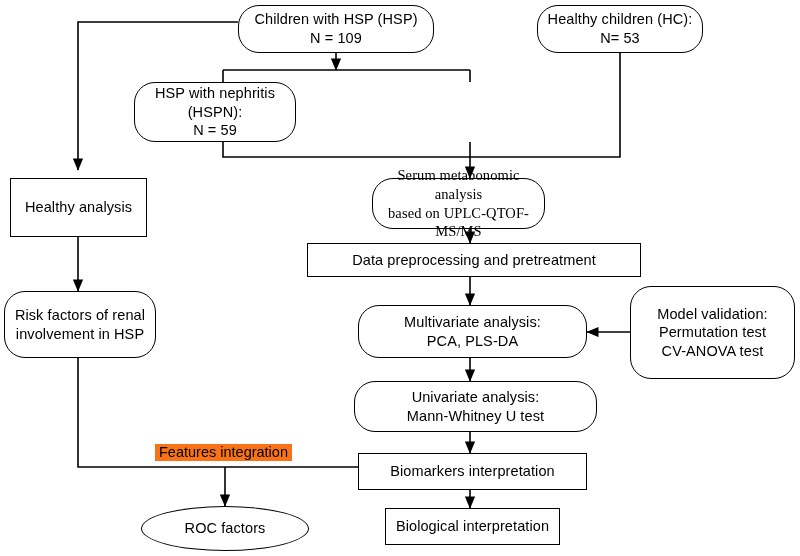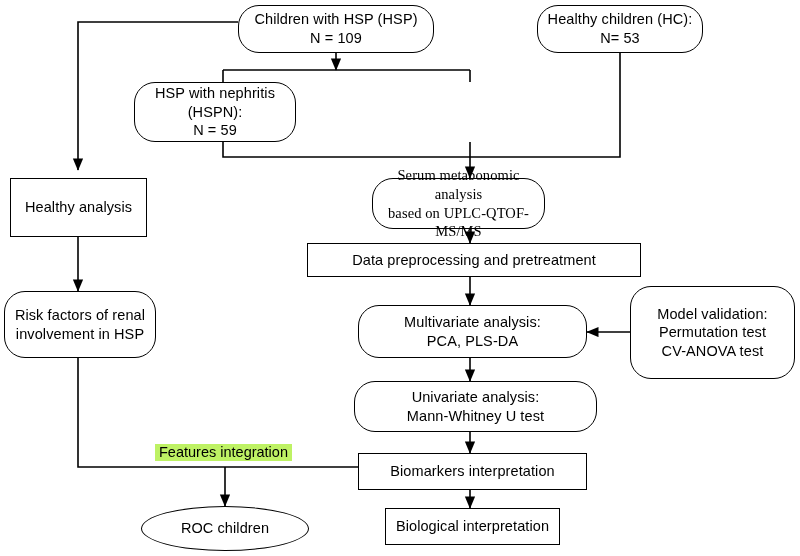--- a/index.html
+++ b/index.html
@@ -38,21 +38,21 @@
   }
   .box {
     border: 1.6px solid #000000;
   }
   .ellipse {
     border: 1.6px solid #000000;
     border-radius: 50%;
   }
   .edge-label {
     position: absolute;
-    background: #bef264;
+    background: #f97316;
     color: #000000;
     font-size: 14.5px;
     line-height: 1.2;
     padding: 0 4px;
     white-space: nowrap;
   }
   .ln2 { white-space: pre-line; border-radius: 21px; }
 </style>
 </head>
 <body>
@@ -126,19 +126,19 @@
 
   <div class="node ellipse ln2" style="left:630px; top:286px; width:165px; height:93px;">Model validation:
 Permutation test
 CV-ANOVA test</div>
 
   <div class="node box ln2" style="left:354px; top:381px; width:243px; height:51px;">Univariate analysis:
 Mann-Whitney U test</div>
 
   <div class="node box" style="left:358px; top:453px; width:229px; height:37px;">Biomarkers interpretation</div>
 
-  <div class="node ellipse" style="left:141px; top:506px; width:168px; height:45px;">ROC children</div>
+  <div class="node ellipse" style="left:141px; top:506px; width:168px; height:45px;">ROC factors</div>
 
   <div class="node box" style="left:385px; top:508px; width:175px; height:37px;">Biological interpretation</div>
 
   <div class="edge-label" style="left:155px; top:444px;">Features integration</div>
 
 </div>
 
 </body></html>

